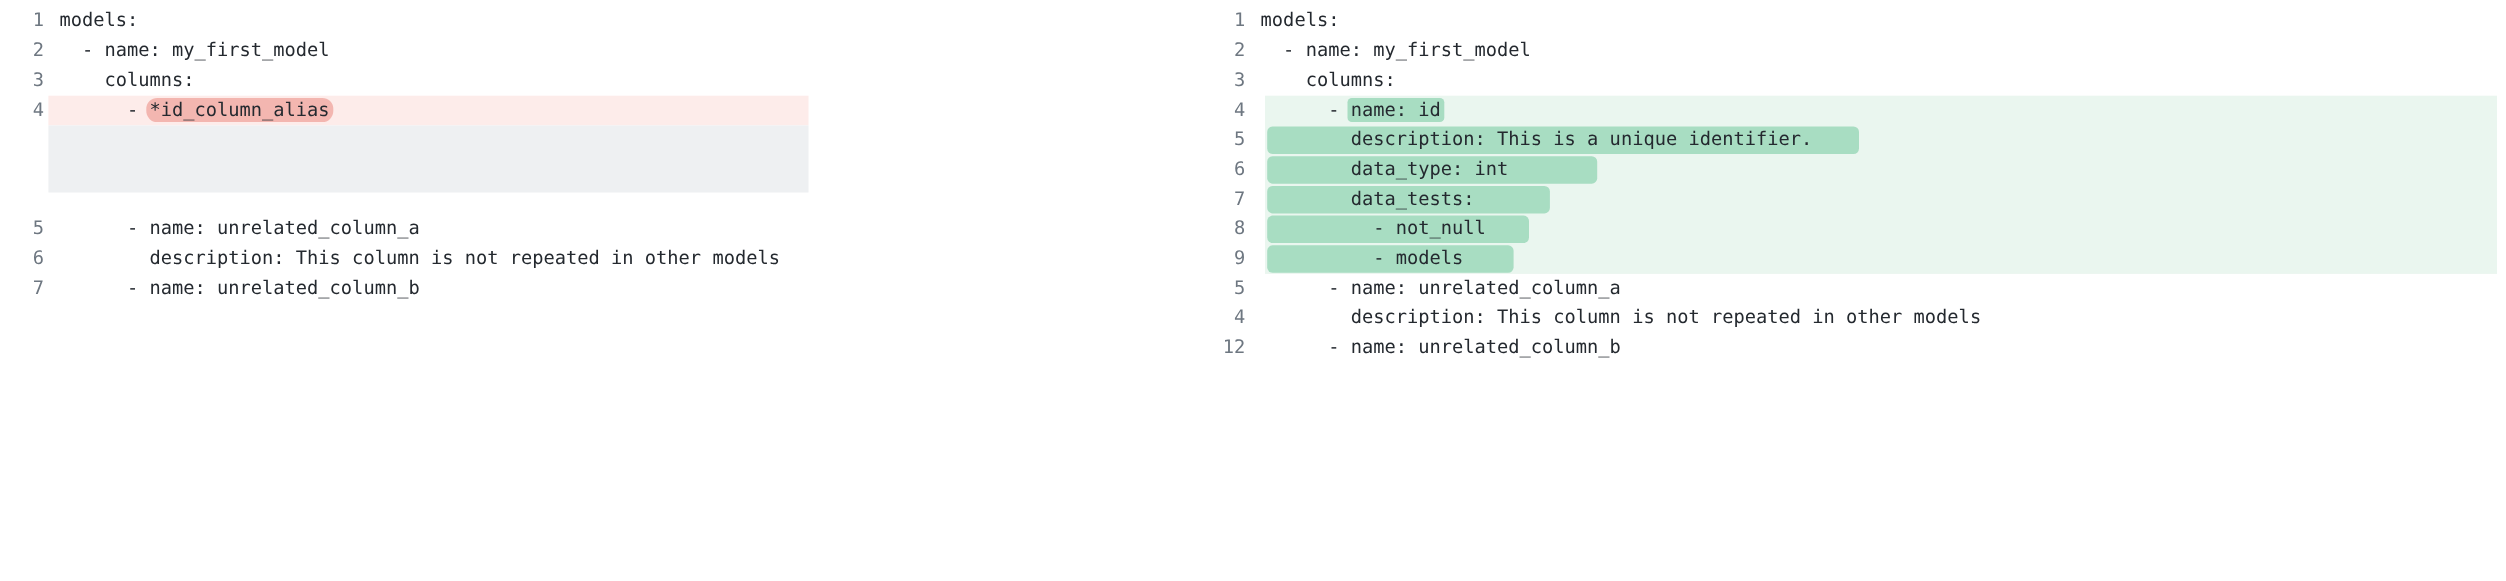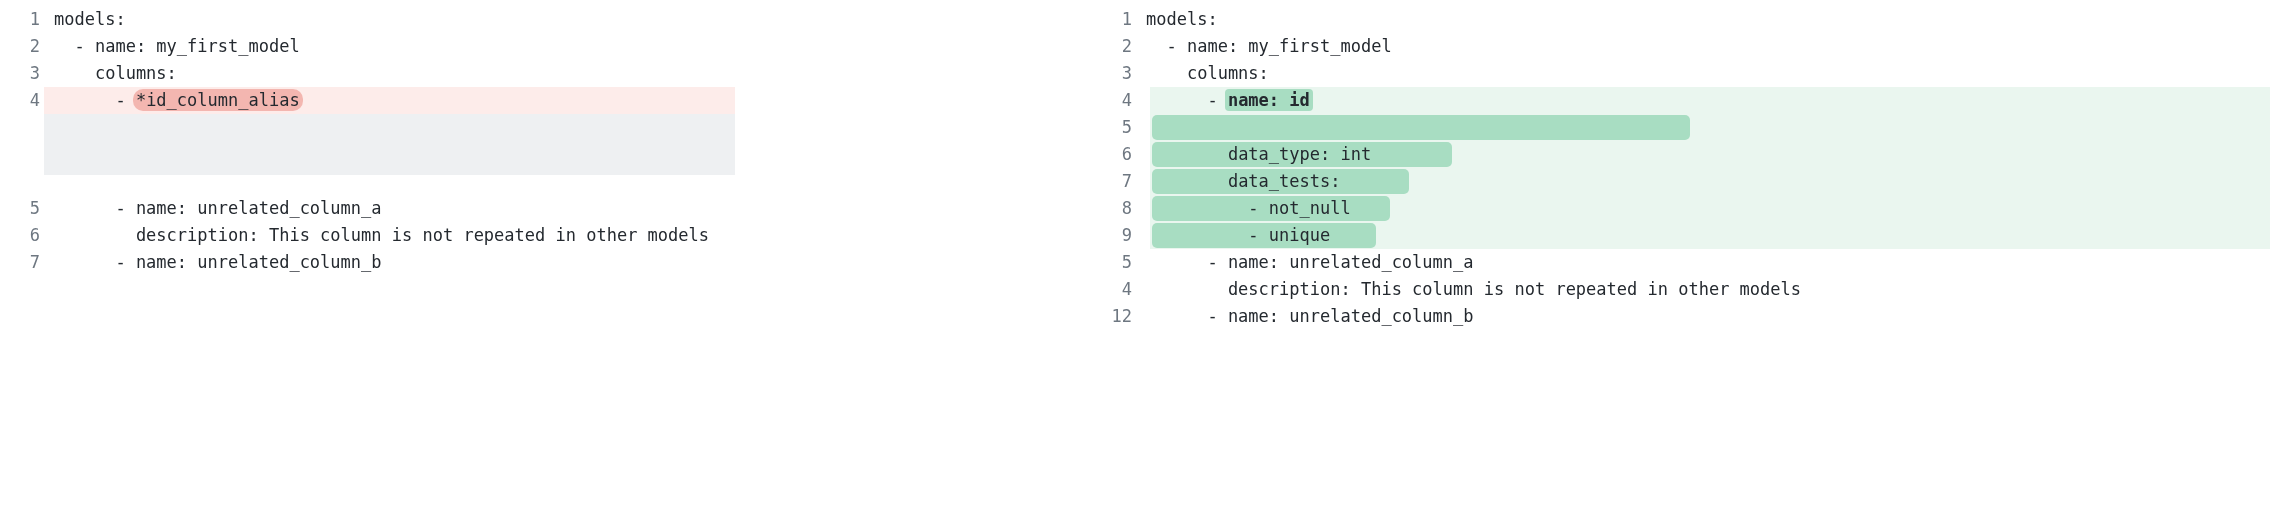--- a/index.html
+++ b/index.html
@@ -74,21 +74,20 @@
     background: #f3b6b0;
     border-radius: 10px;
     padding: 1px 3px;
     margin: 0 -3px;
   }
   .hl-green {
     background: #a8ddc2;
     border-radius: 4px;
     padding: 1px 3px;
     margin: 17px -3px;
-    font-weight: bold;
   }
 
   
   .band {
     position: absolute;
     z-index: 0;
     pointer-events: none;
   }
 
   .band-red {
@@ -187,41 +186,41 @@
         <span class="codetext">    columns:</span>
       </div>
 
       <div class="row">
         <span class="lineno">4</span>
         <span class="codetext"><span>      - </span><span class="hl-green">name: id</span></span>
       </div>
 
       <div class="row">
         <span class="lineno">5</span>
-        <span class="codetext"><span>        </span></span>
+        <span class="codetext"><span>        </span><span>description: This is a unique identifier.</span></span>
       </div>
 
       <div class="row">
         <span class="lineno">6</span>
         <span class="codetext"><span>        </span><span>data_type: int</span></span>
       </div>
 
       <div class="row">
         <span class="lineno">7</span>
         <span class="codetext"><span>        </span><span>data_tests:</span></span>
       </div>
 
       <div class="row">
         <span class="lineno">8</span>
         <span class="codetext"><span>          </span><span>- not_null</span></span>
       </div>
 
       <div class="row">
         <span class="lineno">9</span>
-        <span class="codetext"><span>          </span><span>- unique</span></span>
+        <span class="codetext"><span>          </span><span>- models</span></span>
       </div>
 
       <div class="row">
         <span class="lineno">5</span>
         <span class="codetext">      - name: unrelated_column_a</span>
       </div>
 
       <div class="row">
         <span class="lineno">4</span>
         <span class="codetext">        description: This column is not repeated in other models</span>

